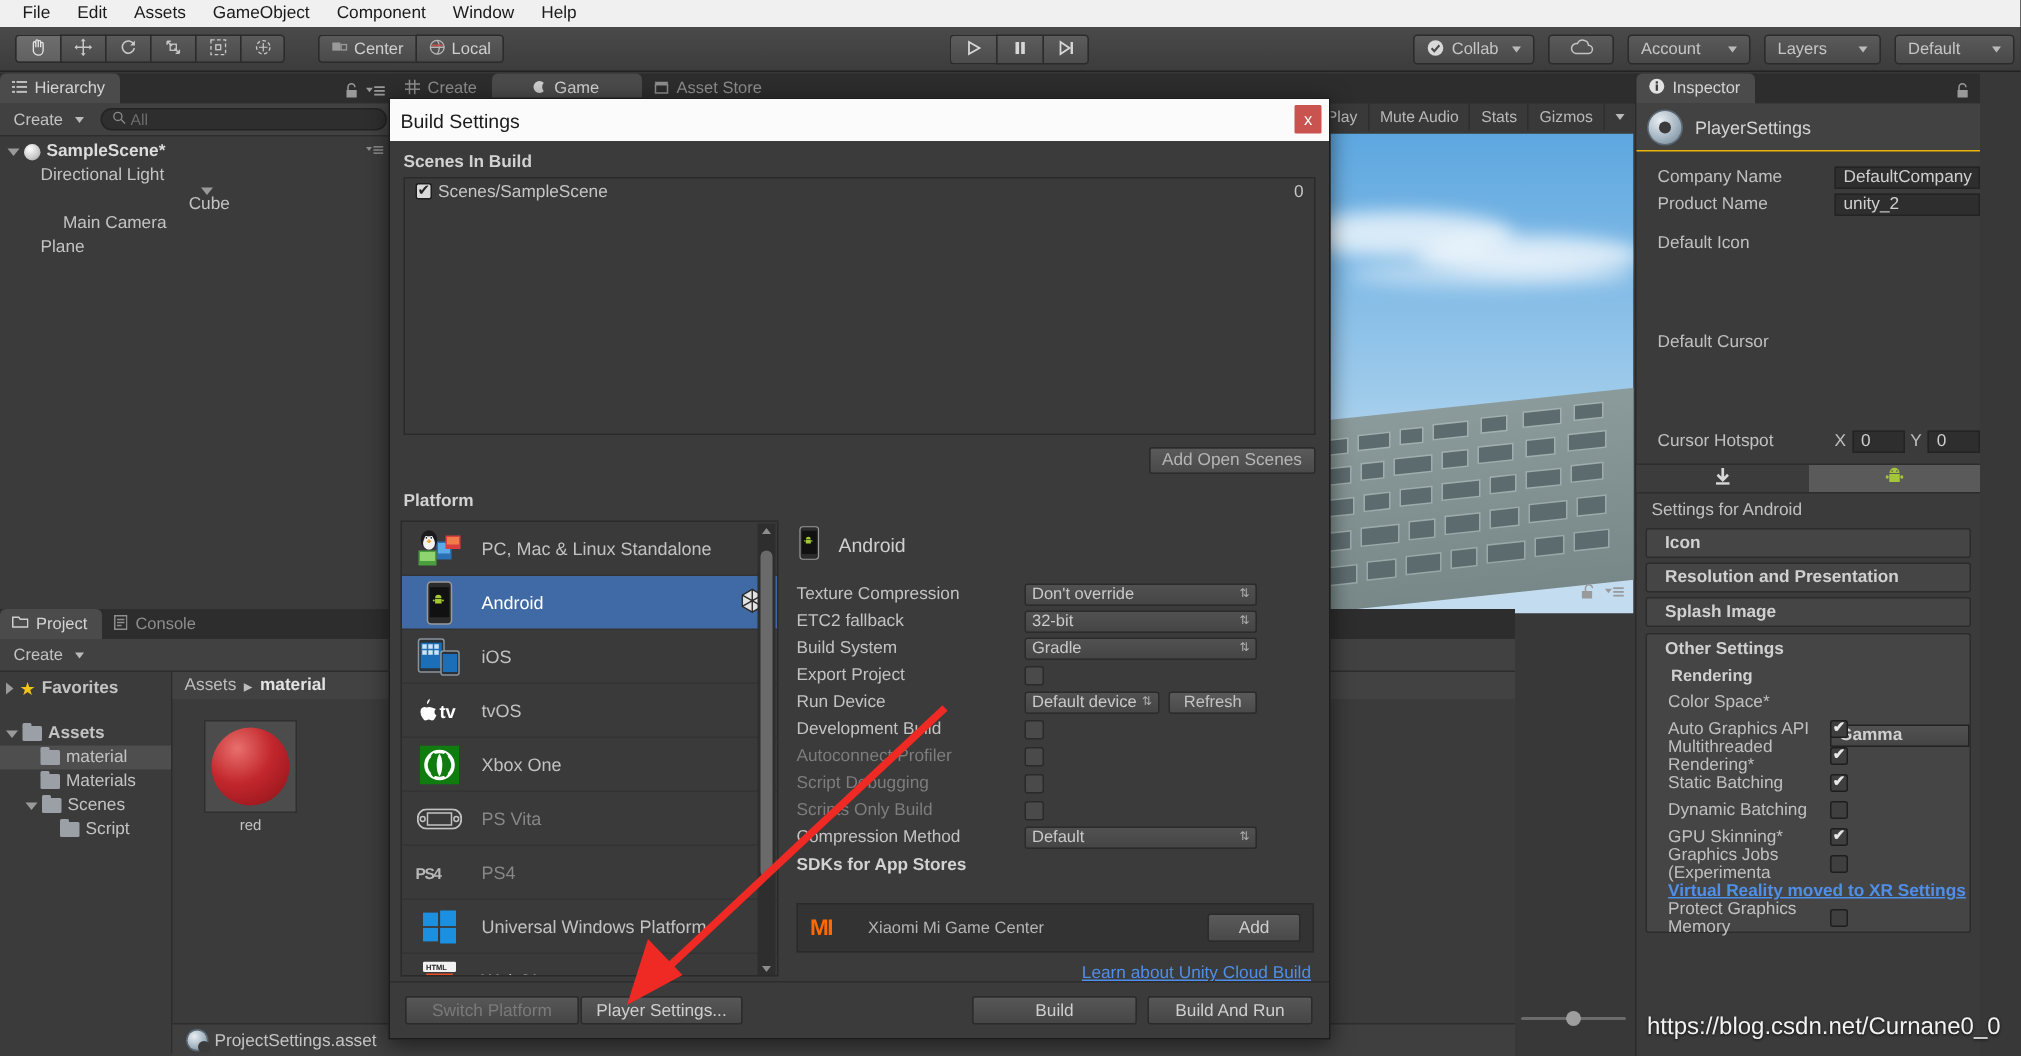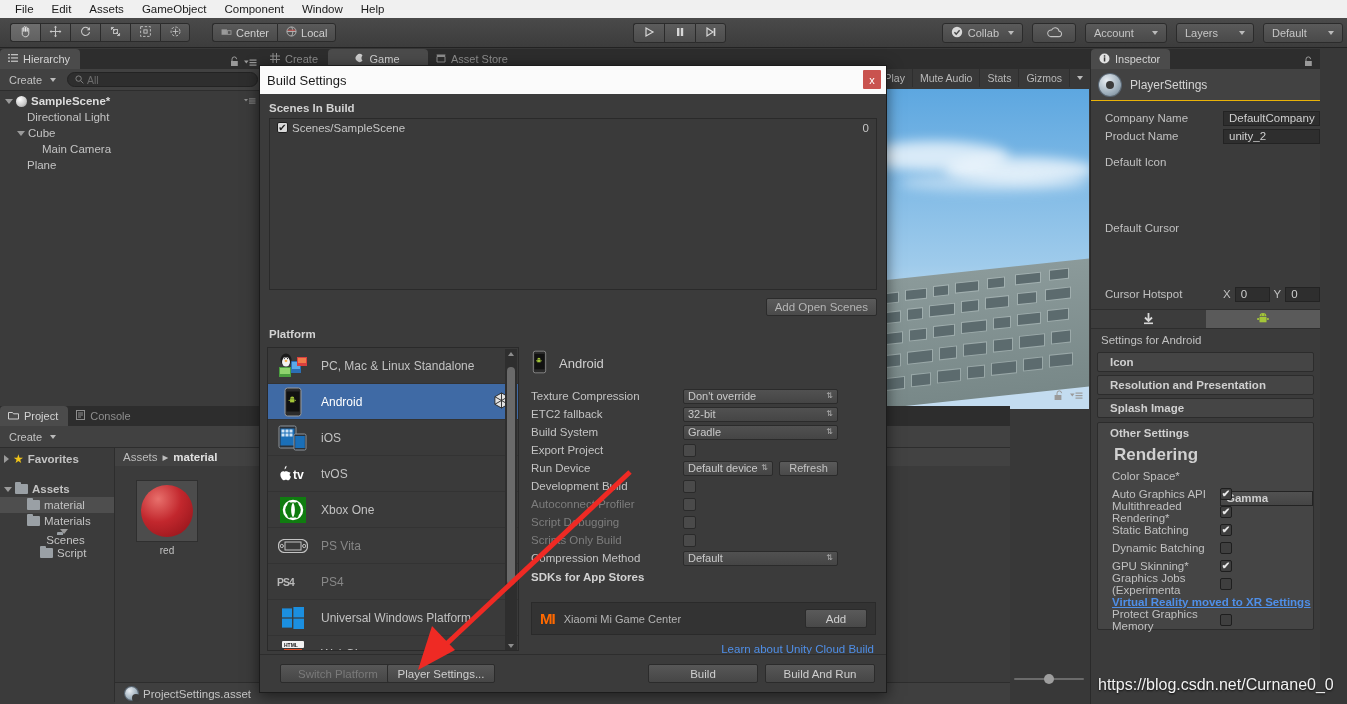--- a/index.html
+++ b/index.html
@@ -179,21 +179,21 @@
     display:flex;align-items:center;justify-content:center;color:#e8e8e8;font-size:10px;line-height:1;
   }
   .platstrip { height:20px; display:flex; margin-top:6px; border-top:1px solid #2d2d2d; border-bottom:1px solid #2d2d2d;}
   .platbtn { flex:1; display:flex;align-items:center;justify-content:center; background:#3c3c3c; }
   .platbtn.active { background:#5a5a5a; }
   .secthead {
     height:20px; background:#454545; border:1px solid #2c2c2c; border-radius:2px;
     display:flex; align-items:center; padding-left:12px;
     color:#d0d0d0; font-size:11.5px; font-weight:bold; margin:3px 6px 0 6px;
   }
-  .subhead { color:#d0d0d0; font-size:17px; font-weight:bold; padding:3px 0 2px 16px;}
+  .subhead { color:#d0d0d0; font-size:11px; font-weight:bold; padding:3px 0 2px 16px;}
   .link { color:#4f8fe8; text-decoration:underline; font-size:11.5px; }
 
   
   #dialog {
     position:absolute; left:259px; top:65px; width:628px; height:628px;
     background:#3b3b3b; border:1px solid #1c1c1c;
     box-shadow:0 3px 14px rgba(0,0,0,.55);
   }
   .dtitlebar {
     height:28px; background:#fbfbfb; display:flex; align-items:center;
@@ -245,21 +245,21 @@
   }
   .ddarrow { margin-left:auto; font-size:8px; line-height:1; color:#b0b0b0; }
   .dchk { width:13px;height:13px;background:#4a4a4a;border:1px solid #2a2a2a;border-radius:2px; }
   .smallbtn {
     height:15px; padding:0 6px; background:linear-gradient(#5a5a5a,#4a4a4a);
     border:1px solid #2b2b2b; border-radius:2px; color:#c2c2c2; font-size:11px;
     display:flex;align-items:center;
   }
   .sdkbox {
     position:absolute; left:530px; top:601px; width:345px; height:33px;
-    background:#333; border:1px solid #2a2a2a; display:flex; align-items:center; padding:0 8px; gap:9px;
+    background:#333; border:1px solid #2a2a2a; display:flex; align-items:center; padding:0 8px; gap:24px;
   }
   .milogo { color:#ff6900; font-weight:bold; font-size:15px; letter-spacing:-1px; }
   .addbtn {
     margin-left:auto; height:19px; width:62px; background:linear-gradient(#5a5a5a,#494949);
     border:1px solid #2b2b2b; border-radius:2px; color:#cfcfcf; font-size:11.5px;
     display:flex;align-items:center;justify-content:center;
   }
   .cloudlink { position:absolute; right:10px; top:641px; }
   .dbottom { position:absolute; left:0; bottom:0; width:626px; height:38px; border-top:1px solid #2d2d2d; }
   .dbtn {
@@ -483,21 +483,21 @@
               <path d="M0 2l2 2.6L4 2z" fill="#8d8d8d"></path>
               <rect x="5" y="1.4" width="6.5" height="1" fill="#8d8d8d"></rect>
               <rect x="5" y="3.5" width="6.5" height="1" fill="#8d8d8d"></rect>
               <rect x="5" y="5.6" width="6.5" height="1" fill="#8d8d8d"></rect>
             </svg></span>
 
       </div>
       <div class="hrow" style="padding-left:27px;">
         <span>Directional Light</span>
       </div>
-      <div class="hrow" style="padding-left:17px;">
+      <div class="hrow" style="padding-left:17px;flex-direction:column;">
         <span class="tri"></span>
         <span>Cube</span>
       </div>
       <div class="hrow" style="padding-left:42px;">
         <span>Main Camera</span>
       </div>
       <div class="hrow" style="padding-left:27px;">
         <span>Plane</span>
       </div>
     </div>
@@ -644,21 +644,21 @@
           <span style="font-weight:bold;">Assets</span>
         </div>
         <div class="prow sel" style="padding-left:27px;">
           <span class="folder"></span>
           <span>material</span>
         </div>
         <div class="prow" style="padding-left:27px;">
           <span class="folder"></span>
           <span>Materials</span>
         </div>
-        <div class="prow" style="padding-left:17px;flex-direction:column;">
+        <div class="prow" style="padding-left:17px;">
           <span class="tri"></span>
           <span class="folder"></span>
           <span>Scenes</span>
         </div>
         <div class="prow" style="padding-left:40px;">
           <span class="folder"></span>
           <span>Script</span>
         </div>
       </div>
       <div class="pcontent">
@@ -1047,21 +1047,21 @@
       <span class="milogo">MI</span>
       <span>Xiaomi Mi Game Center</span>
       <span class="addbtn">Add</span>
     </div>
 
     <div class="cloudlink" style="right:12px;top:577px;position:absolute;">
       <span class="link">Learn about Unity Cloud Build</span>
     </div>
 
     <div class="dbottom">
-      <div class="dbtn dim" style="left:20px;top:9px;width:116px;">Switch Platform</div>
+      <div class="dbtn dim" style="left:10px;top:9px;width:116px;">Switch Platform</div>
       <div class="dbtn" style="left:127px;top:9px;width:108px;">Player Settings...</div>
       <div class="dbtn" style="left:388px;top:9px;width:110px;">Build</div>
       <div class="dbtn" style="left:505px;top:9px;width:110px;">Build And Run</div>
     </div>
   </div>
 
   <svg id="annot" viewBox="0 0 260 205">
     <path d="M250 2 L60 180" stroke="#ef2a24" stroke-width="5" fill="none"></path>
     <path d="M38 200 L52 156 L75 180 Z" fill="#ef2a24"></path>
   </svg>

